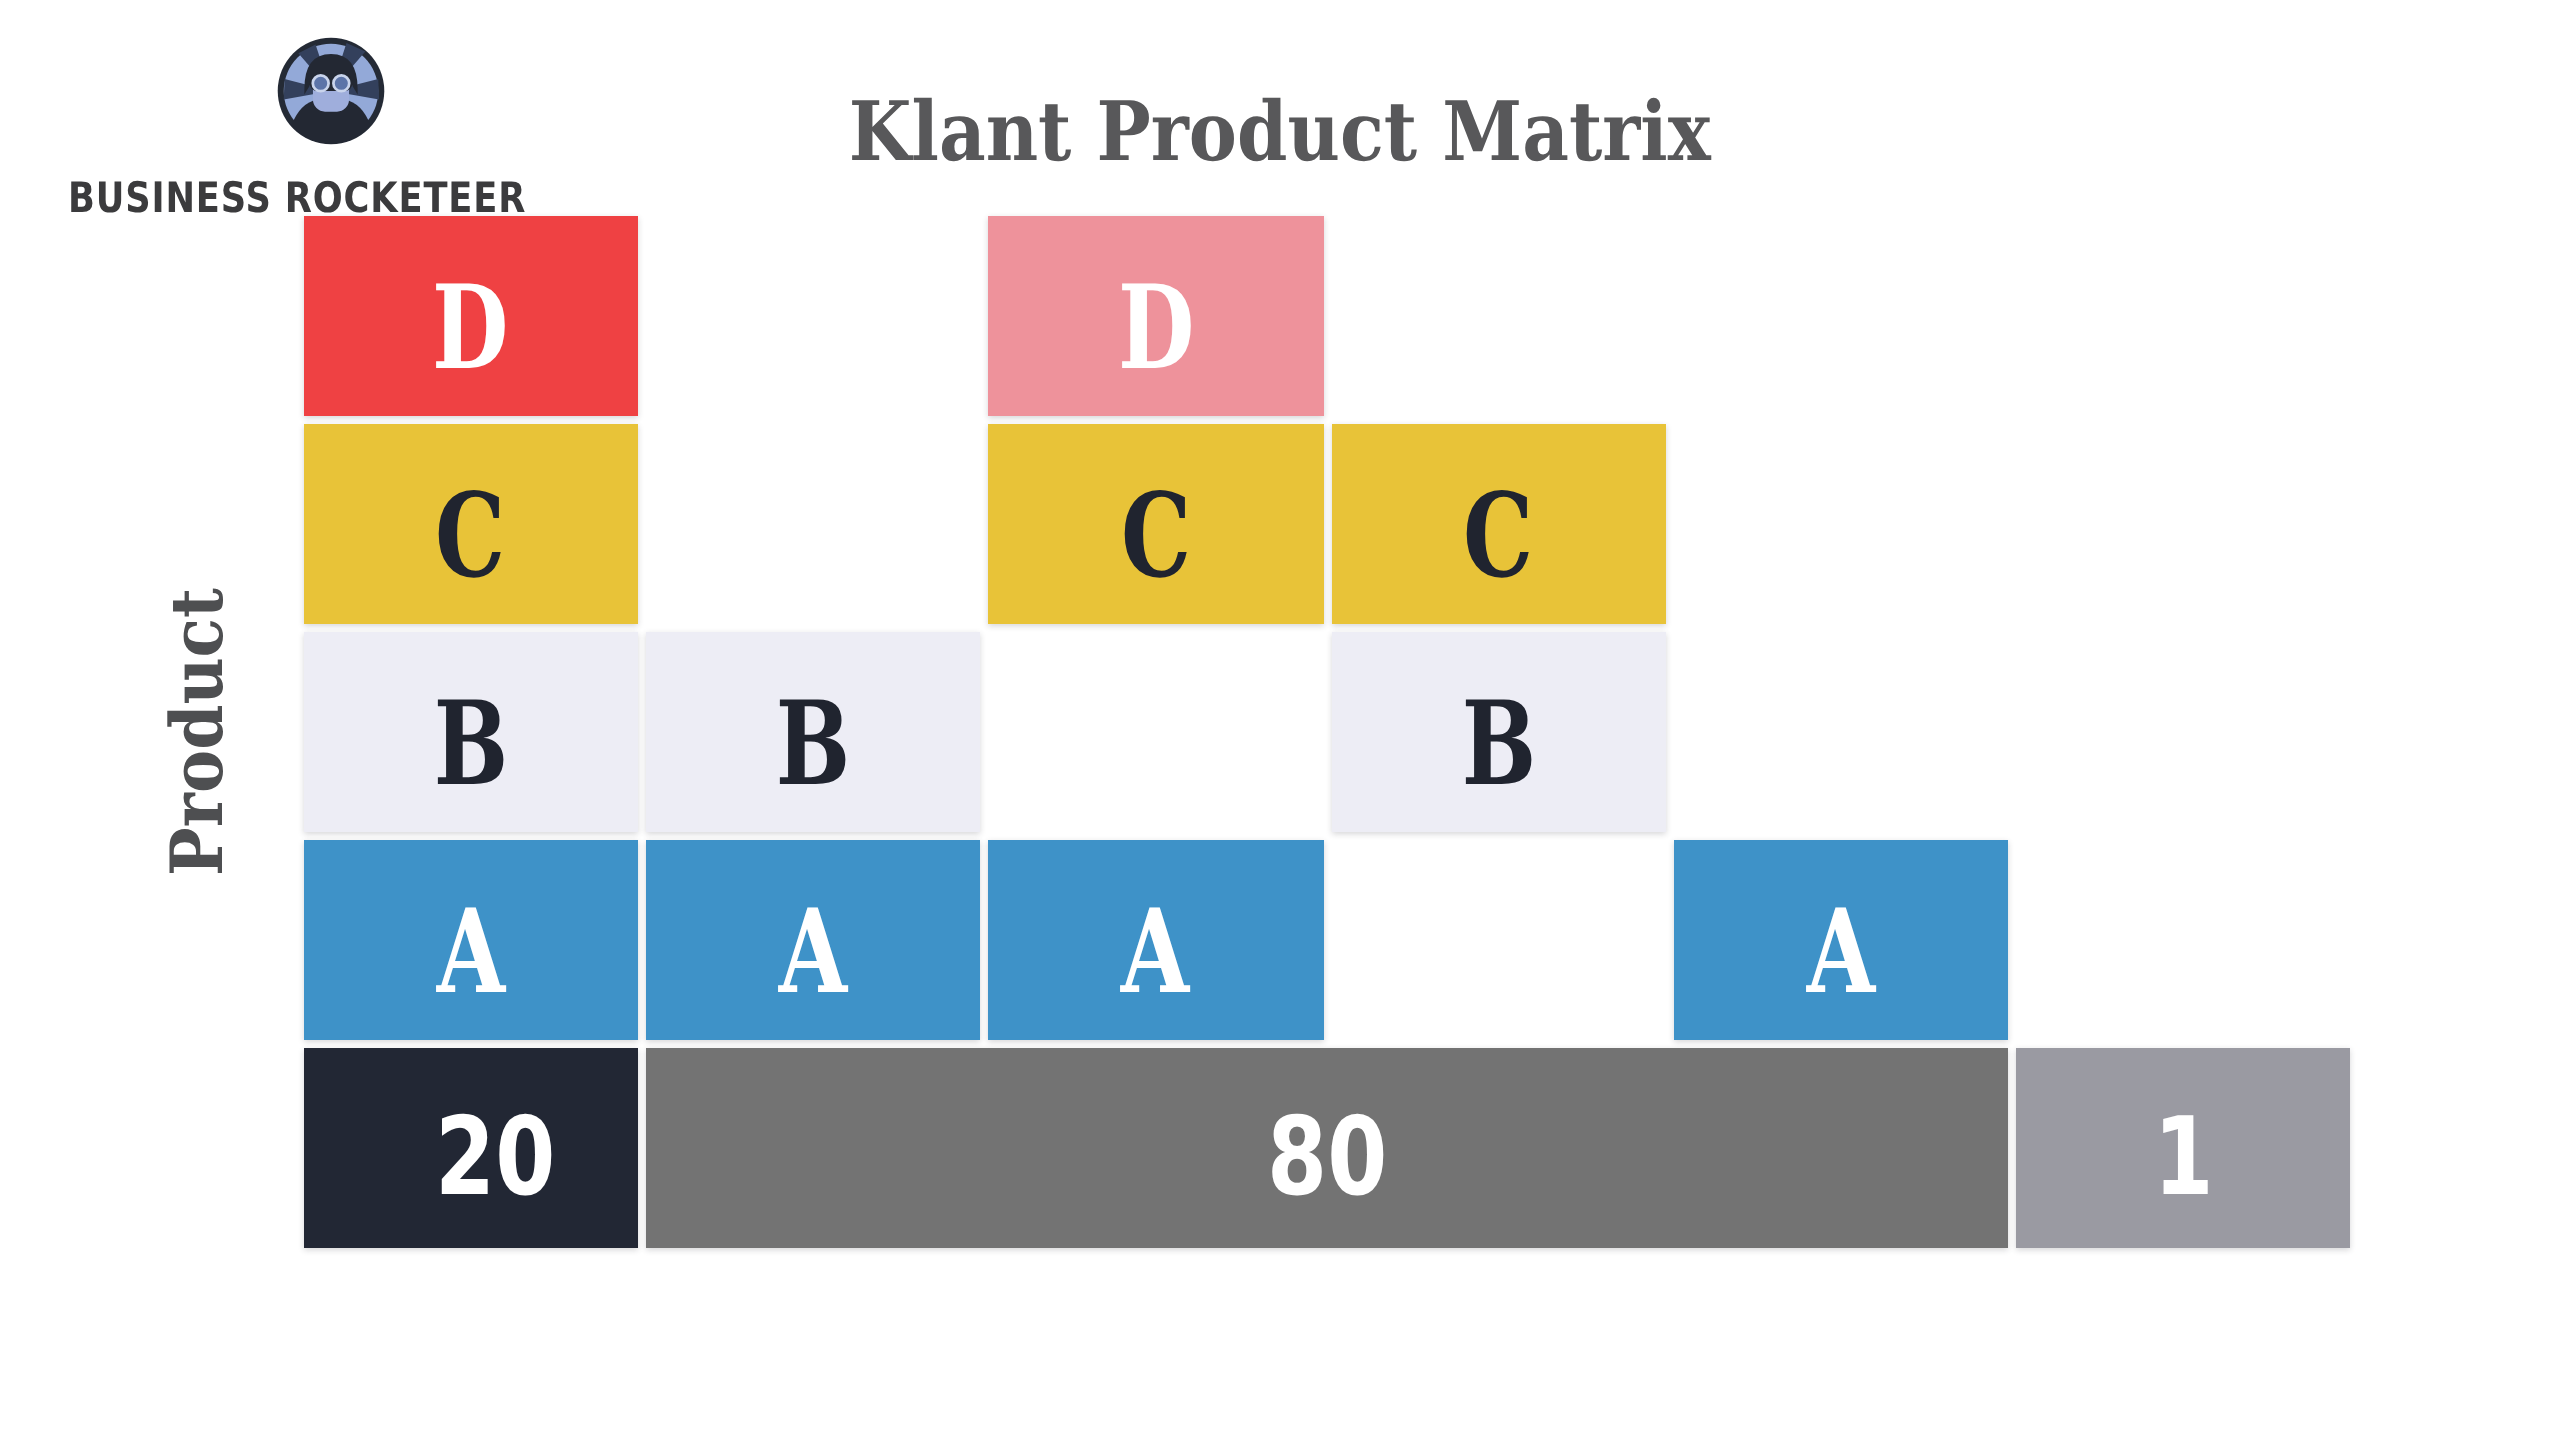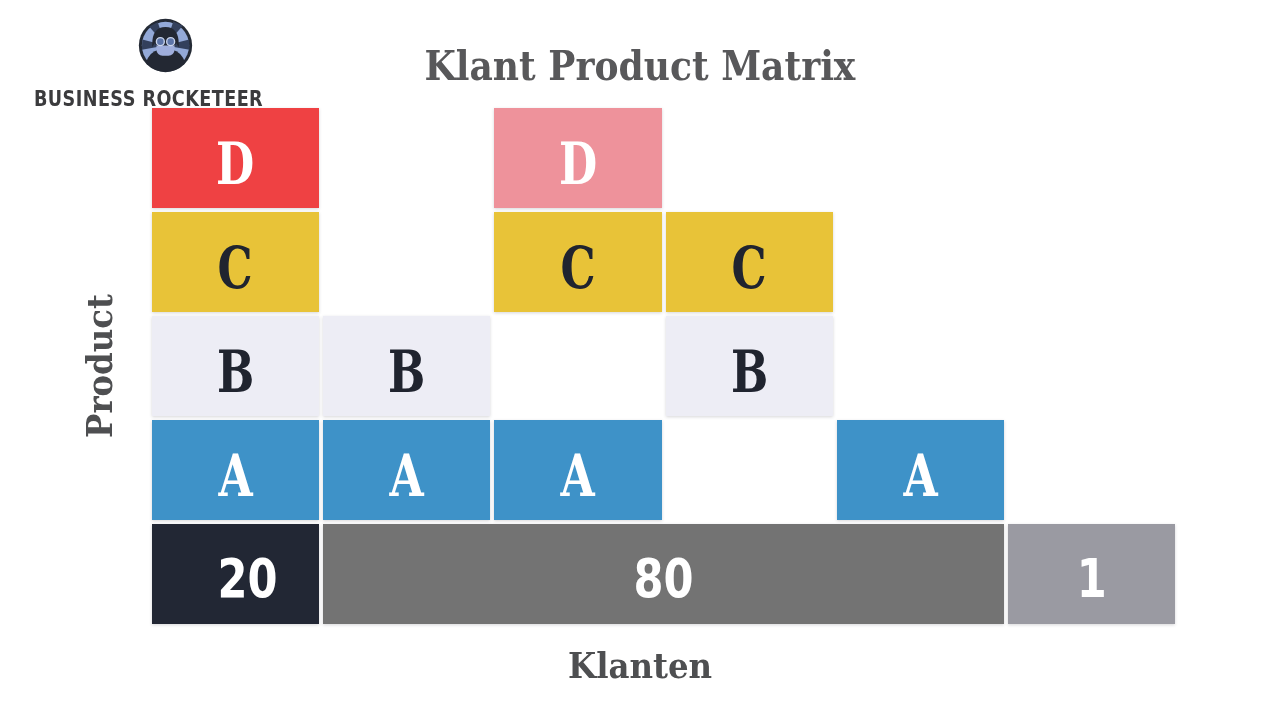--- a/index.html
+++ b/index.html
@@ -214,17 +214,14 @@
       </div>
     <div class="cell bg-gray" style="grid-area:5/2/6/6">
         <span class="cell-number txt-light">80</span>
       </div>
     <div class="cell bg-lgray" style="grid-area:5/6/6/7">
         <span class="cell-number txt-light">1</span>
       </div>
 
   </div>
 
-  <div class="x-axis-label">
-    <span>Klanten</span>
-  </div>
 
 </div>
 
 </body></html>

